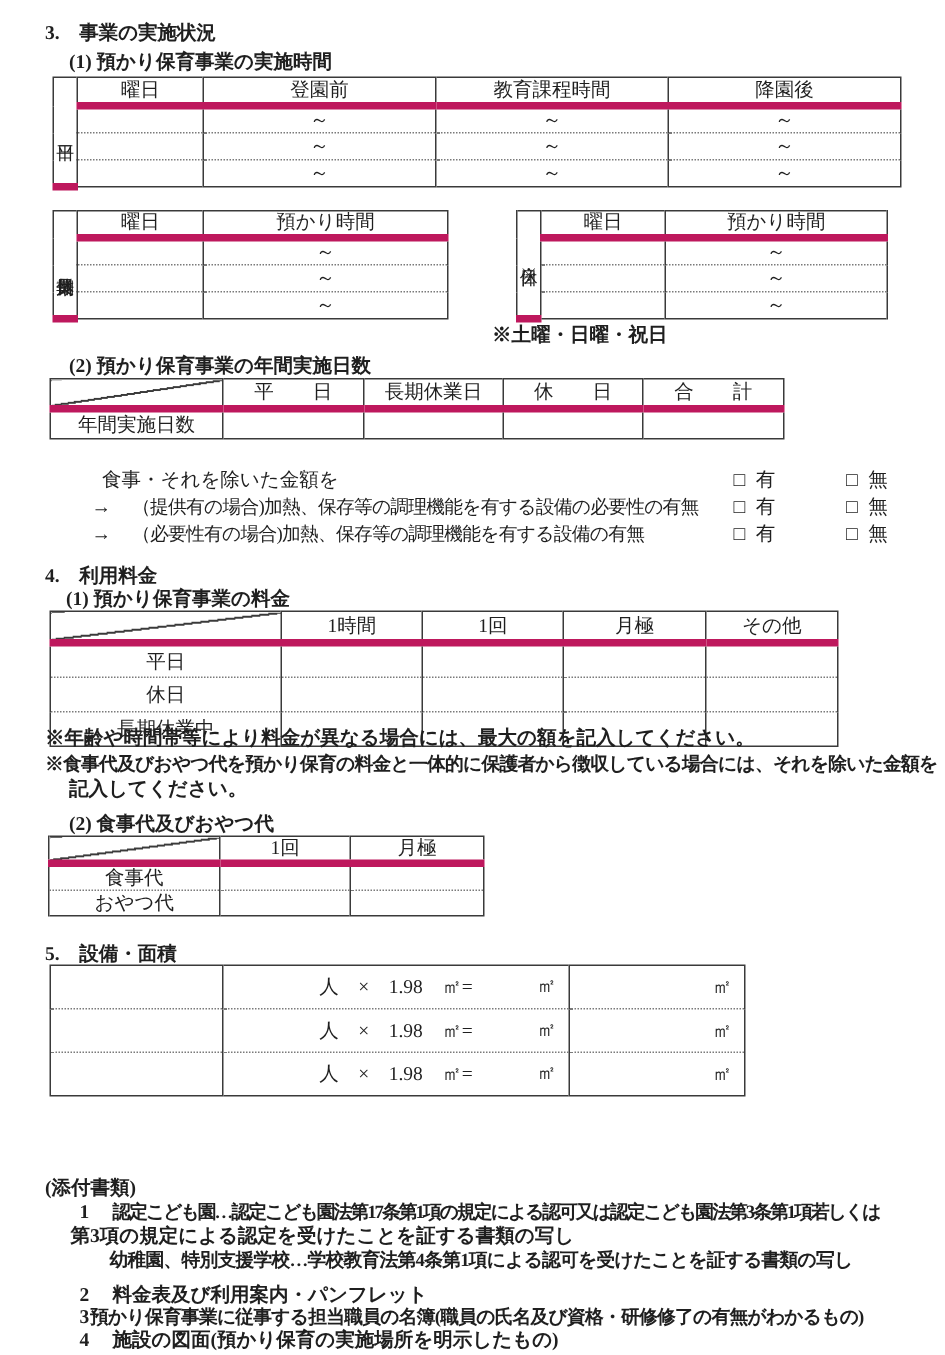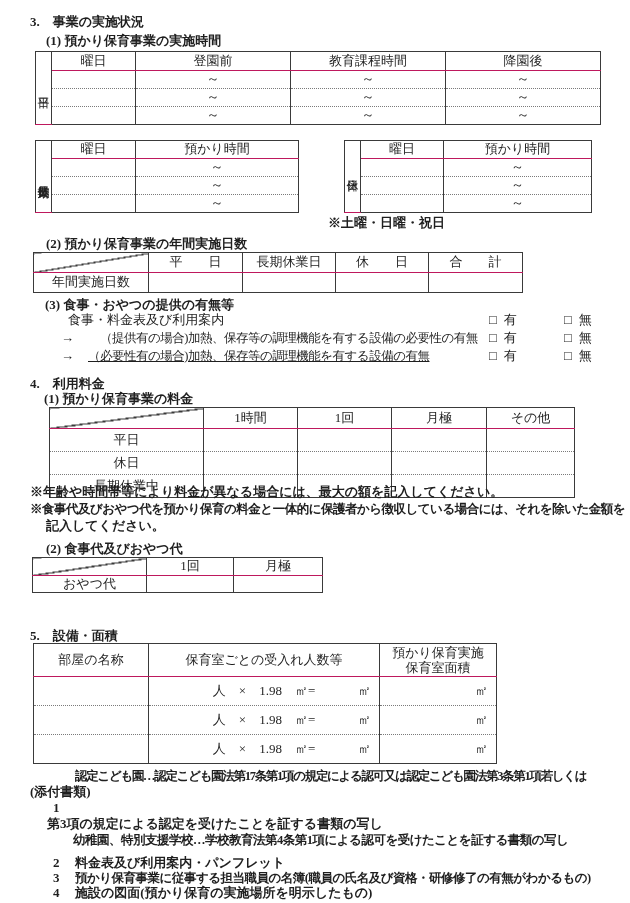--- a/index.html
+++ b/index.html
@@ -12,21 +12,21 @@
   .abs { position:absolute; white-space:nowrap; line-height:16px;font-weight:bold; }
   .tight { font-size:12.5px; letter-spacing:-0.5px; }
   .xtight { font-size:12.5px; letter-spacing:-1.3px; }
 
   table { border-collapse:collapse; table-layout:fixed; position:absolute; border:1.2px solid #3a3a3a; background:#fff; }
   th, td {
     border-left:1px solid #3a3a3a; border-right:1px solid #3a3a3a;
     font-weight:normal; text-align:center; vertical-align:middle;
     font-size:13px; padding:0; overflow:hidden; line-height:1.15;
   }
-  tr.h th, tr.h td { border-bottom:1px solid #be185d; }
+  tr.h th, tr.h td { border-bottom:5px solid #be185d; }
   tr.dot td { border-top:1px dotted #7a7a7a; }
   .vlab {
     writing-mode:vertical-rl; text-orientation:upright;
     font-size:12px; letter-spacing:0; line-height:1; padding:1px 0;
   }
   .diag {
     background:linear-gradient(to bottom right,
       transparent calc(50% - 0.7px), #3a3a3a calc(50% - 0.7px),
       #3a3a3a calc(50% + 0.7px), transparent calc(50% + 0.7px));
   }
@@ -159,40 +159,39 @@
     <tr style="height:20px;">
       <td>年間実施日数</td>
       <td></td>
       <td></td>
       <td></td>
       <td></td>
     </tr>
   </tbody>
     </table>
 
-  <div class="abs" style="left:45px; top:297px;">(3) 食事・おやつの提供の有無等</div>
-
-  <div class="cbrow" style="left:68px; top:312px;">食事・料金表及び利用案内</div>
+
+  <div class="cbrow" style="left:68px; top:312px;">食事・それを除いた金額を</div>
   <div class="cbrow" style="left:489px; top:312px;"><span class="cb">□</span><span>有</span></div>
   <div class="cbrow" style="left:564px; top:312px;"><span class="cb">□</span><span>無</span></div>
 
   <div class="cbrow" style="left:61px; top:330px;">→</div>
-  <div class="cbrow tight" style="left:100px; top:330px;">（提供有の場合)加熱、保存等の調理機能を有する設備の必要性の有無</div>
+  <div class="cbrow tight" style="left:88px; top:330px;">（提供有の場合)加熱、保存等の調理機能を有する設備の必要性の有無</div>
   <div class="cbrow" style="left:489px; top:330px;"><span class="cb">□</span><span>有</span></div>
   <div class="cbrow" style="left:564px; top:330px;"><span class="cb">□</span><span>無</span></div>
 
   <div class="cbrow" style="left:61px; top:348px;">→</div>
-  <div class="cbrow tight" style="left:88px; top:348px;text-decoration:underline;">（必要性有の場合)加熱、保存等の調理機能を有する設備の有無</div>
+  <div class="cbrow tight" style="left:88px; top:348px;">（必要性有の場合)加熱、保存等の調理機能を有する設備の有無</div>
   <div class="cbrow" style="left:489px; top:348px;"><span class="cb">□</span><span>有</span></div>
   <div class="cbrow" style="left:564px; top:348px;"><span class="cb">□</span><span>無</span></div>
 
   <div class="abs" style="left:30px; top:376px;">4.　利用料金</div>
   <div class="abs" style="left:44px; top:391px;">(1) 預かり保育事業の料金</div>
 
-  <table style="left:49px; top:407px; width:525px;">
+  <table style="left:33px; top:407px; width:525px;">
     <colgroup>
         <col style="width:154px">
         <col style="width:94px">
         <col style="width:94px">
         <col style="width:95px">
         <col style="width:88px">
       </colgroup>
     <tbody>
         <tr class="h" style="height:21px;">
       <td class="diag"></td>
@@ -235,44 +234,41 @@
         <col style="width:114px">
         <col style="width:87px">
         <col style="width:89px">
       </colgroup>
     <tbody>
         <tr class="h" style="height:18px;">
       <td class="diag"></td>
       <th>1回</th>
       <th>月極</th>
     </tr>
+    <tr style="height:18px;">
+      <td>食事代</td>
+      <td></td>
+          <td></td>
+    </tr>
     <tr class="dot" style="height:17px;">
       <td>おやつ代</td>
       <td></td>
           <td></td>
     </tr>
   </tbody>
     </table>
 
   <div class="abs" style="left:30px; top:628px;">5.　設備・面積</div>
   <table style="left:33px; top:643px; width:463px;">
     <colgroup>
         <col style="width:115px">
         <col style="width:231px">
         <col style="width:117px">
       </colgroup>
     <tbody>
-        <tr class="h" style="height:33px;">
-      <th>部屋の名称</th>
-      <th>保育室ごとの受入れ人数等</th>
-      <th class="hdr2">
-        <div>預かり保育実施</div>
-        <div>保育室面積</div>
-      </th>
-    </tr>
     <tr style="height:29px;">
       <td></td>
       <td>
         <div class="gcell">
           <span class="fpart">人</span>
           <span class="fpart">×</span>
           <span class="fpart">1.98</span>
           <span>㎡=</span>
           <span class="funit-right">㎡</span>
         </div>
@@ -303,23 +299,23 @@
           <span class="funit-right">㎡</span>
         </div>
       </td>
       <td class="cell-right">㎡</td>
     </tr>
   </tbody>
     </table>
 
   <div class="abs" style="left:30px; top:784px;">(添付書類)</div>
   <div class="abs" style="left:53px; top:800px;">1</div>
-  <div class="abs xtight" style="left:75px; top:768px;">認定こども園…認定こども園法第17条第1項の規定による認可又は認定こども園法第3条第1項若しくは</div>
+  <div class="abs xtight" style="left:75px; top:800px;">認定こども園…認定こども園法第17条第1項の規定による認可又は認定こども園法第3条第1項若しくは</div>
   <div class="abs" style="left:47px; top:816px;">第3項の規定による認定を受けたことを証する書類の写し</div>
   <div class="abs tight" style="left:73px; top:832px;">幼稚園、特別支援学校…学校教育法第4条第1項による認可を受けたことを証する書類の写し</div>
   <div class="abs" style="left:53px; top:855px;">2</div>
   <div class="abs" style="left:75px; top:855px;">料金表及び利用案内・パンフレット</div>
   <div class="abs" style="left:53px; top:870px;">3</div>
-  <div class="abs tight" style="left:75px; top:870px;">預かり保育事業に従事する担当職員の名簿(職員の氏名及び資格・研修修了の有無がわかるもの)</div>
+  <div class="abs tight" style="left:60px; top:870px;">預かり保育事業に従事する担当職員の名簿(職員の氏名及び資格・研修修了の有無がわかるもの)</div>
   <div class="abs" style="left:53px; top:885px;">4</div>
   <div class="abs" style="left:75px; top:885px;">施設の図面(預かり保育の実施場所を明示したもの)</div>
 
 </div>
 
 </body></html>

